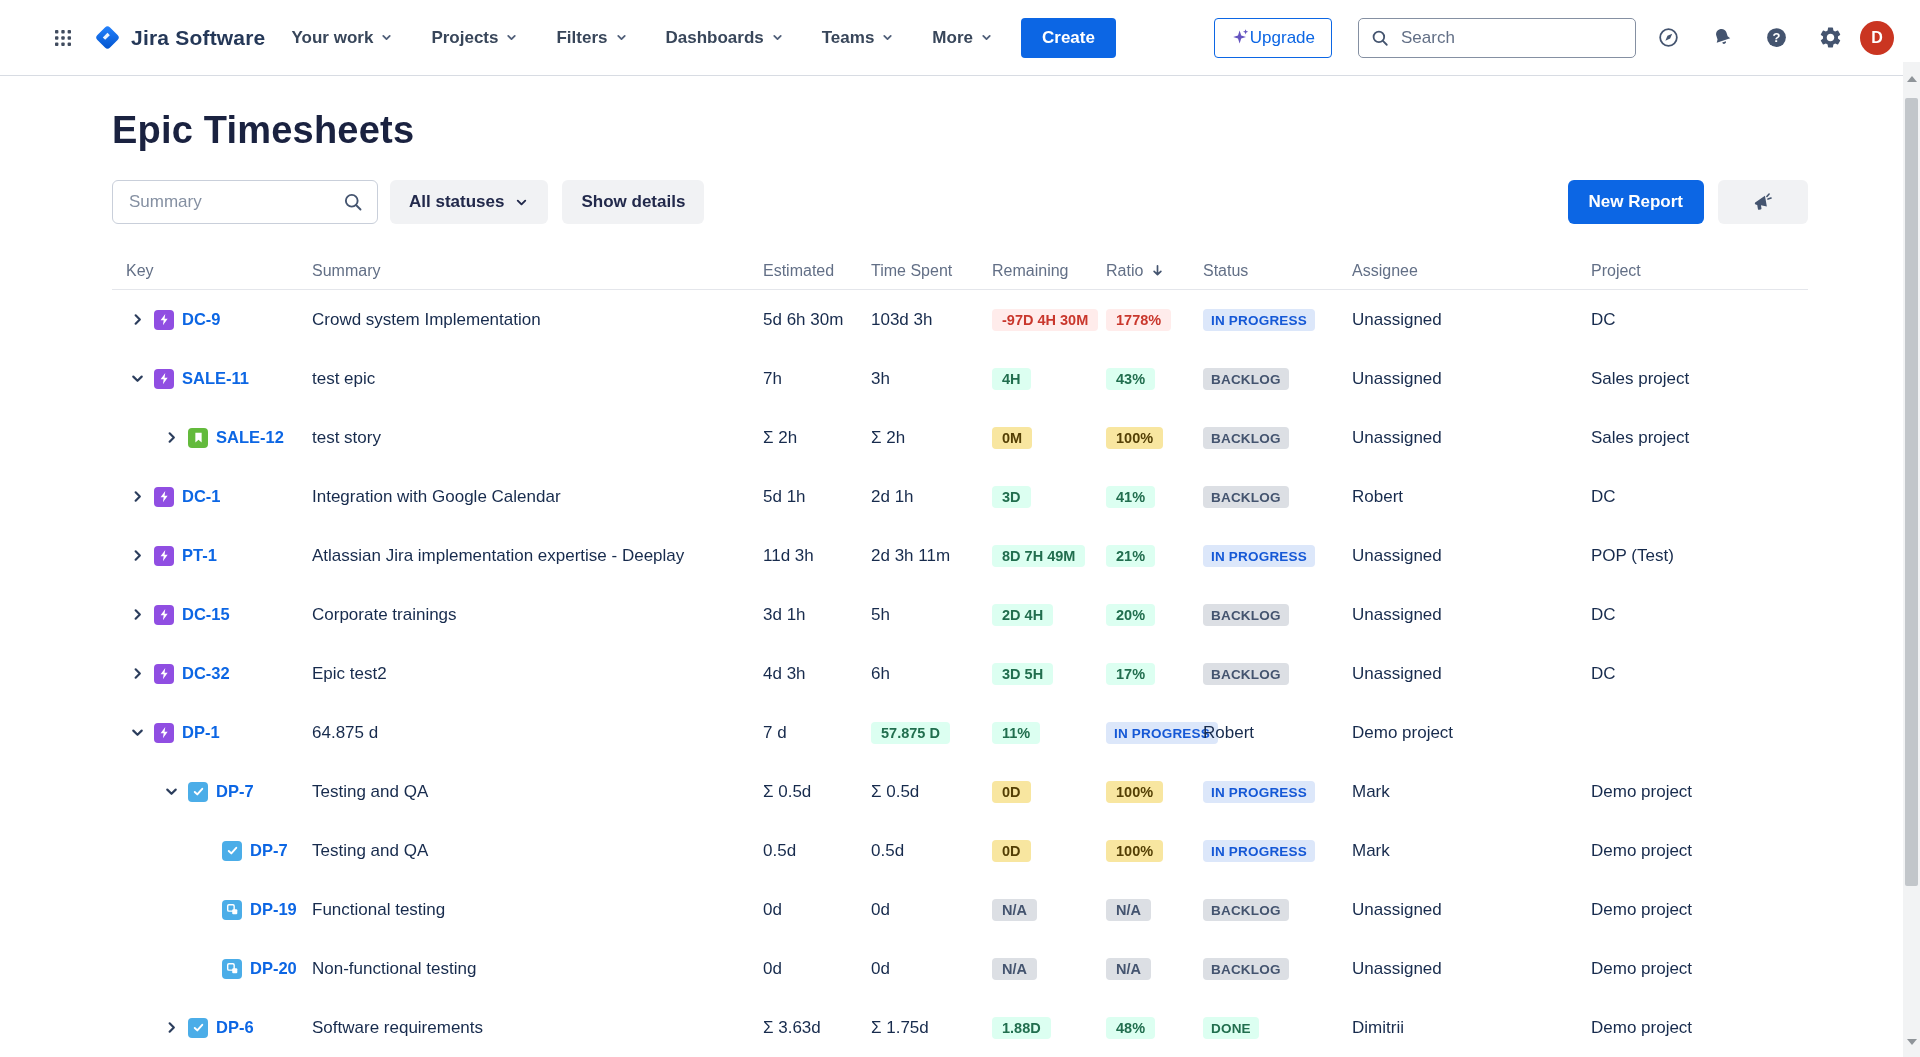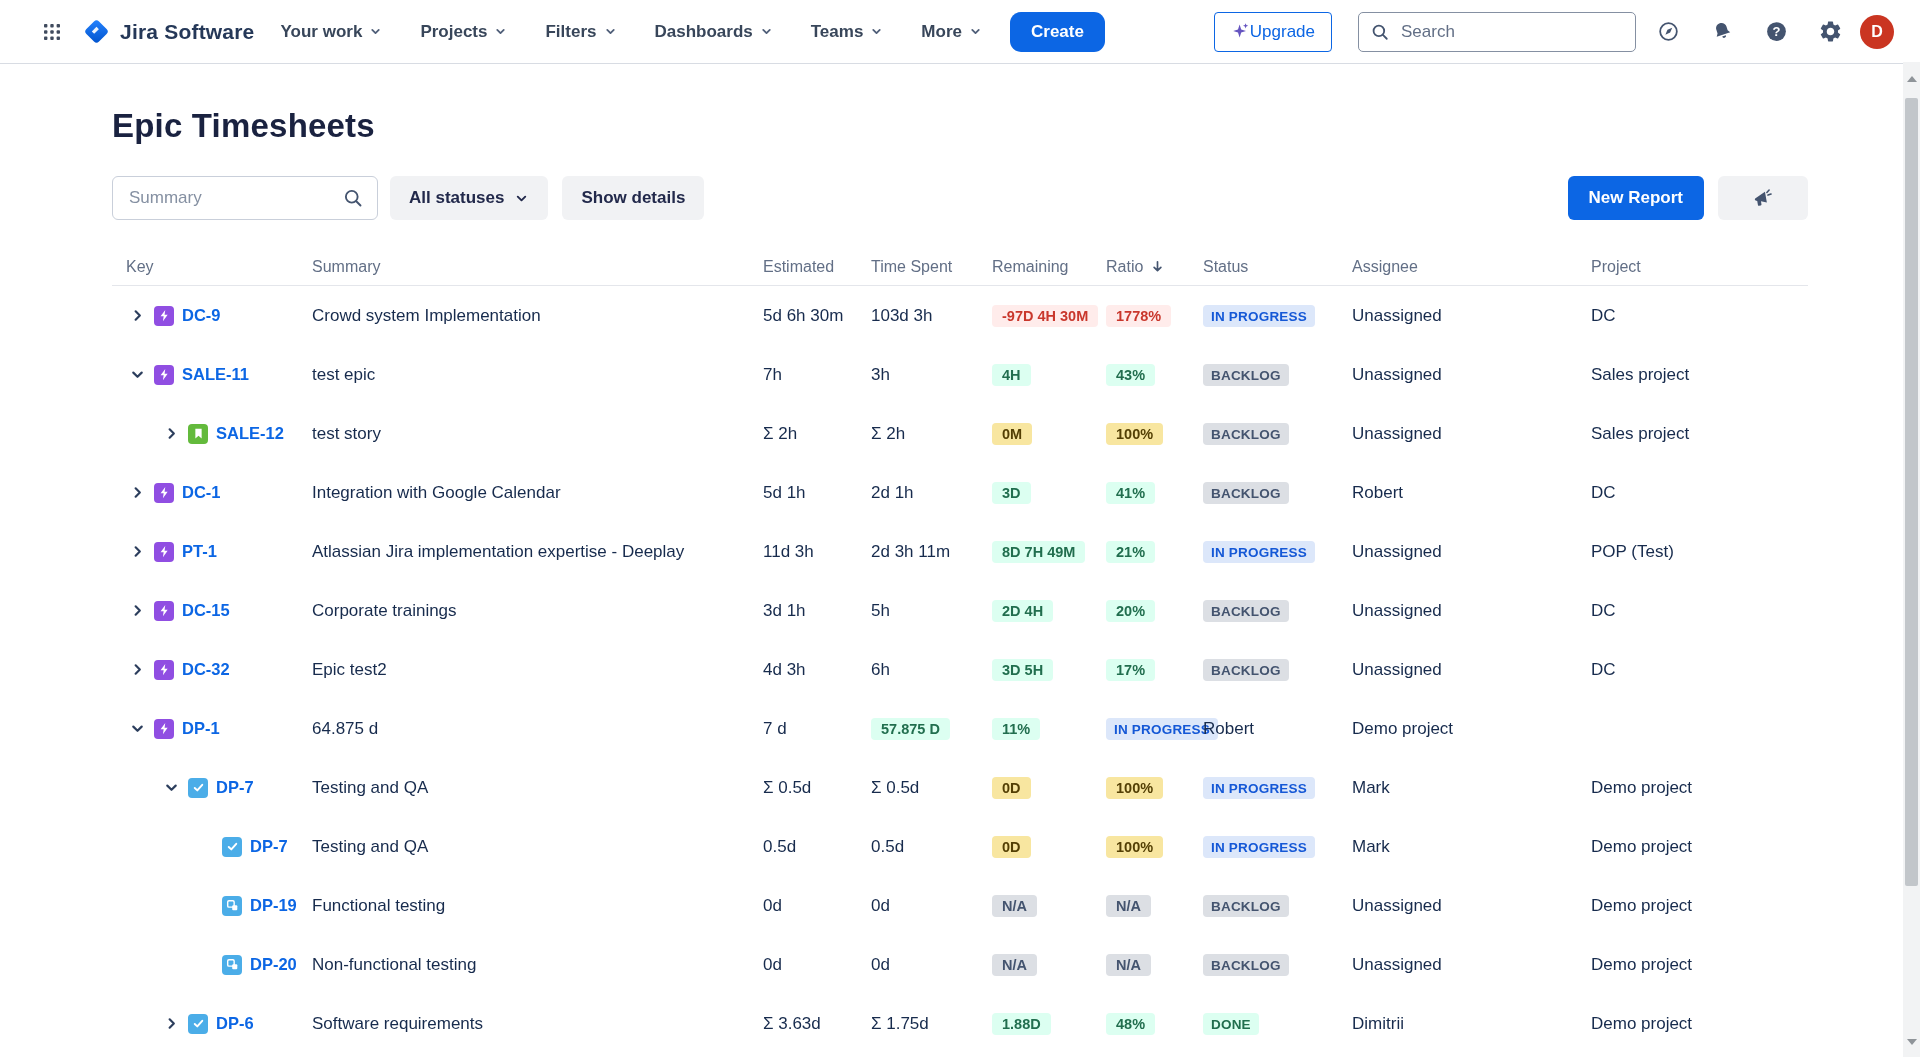--- a/index.html
+++ b/index.html
@@ -17,37 +17,37 @@
     --search-border:#8590A2; --scroll-track:#F2F3F4; --scroll-thumb:#C2C6CA;
   }
   *{box-sizing:border-box;}
   html,body{margin:0;padding:0;}
   body{
     width:1920px;height:1057px;overflow:hidden;position:relative;
     background:#fff;color:var(--text-primary);
     font-family:"Liberation Sans",sans-serif;
   }
   
-  .topnav{height:64px;display:flex;align-items:center;padding:0 26px 0 32px;border-bottom:1px solid var(--border);}
+  .topnav{height:76px;display:flex;align-items:center;padding:0 26px 0 43px;border-bottom:1px solid var(--border);}
   .icon-btn{width:40px;height:40px;display:flex;align-items:center;justify-content:center;border:none;background:transparent;border-radius:6px;cursor:pointer;padding:0;color:#44546F;}
   .logo{display:flex;align-items:center;gap:9px;margin-left:10px;cursor:pointer;}
   .logo-text{font-size:21px;font-weight:600;color:#253858;letter-spacing:.2px;white-space:nowrap;}
   .nav-items{display:flex;align-items:center;margin-left:26px;gap:38px;}
   .nav-item{display:flex;align-items:center;gap:7px;font-size:17px;font-weight:600;color:#38465A;cursor:pointer;white-space:nowrap;background:none;border:none;padding:0;font-family:inherit;}
-  .btn-primary{background:var(--accent);color:#fff;border:none;border-radius:11px;height:40px;padding:0 21px;font-size:17px;font-weight:600;font-family:inherit;cursor:pointer;margin-left:28px;}
+  .btn-primary{background:var(--accent);color:#fff;border:none;border-radius:4px;height:40px;padding:0 21px;font-size:17px;font-weight:600;font-family:inherit;cursor:pointer;margin-left:28px;}
   .nav-spacer{flex:1;}
   .btn-upgrade{display:flex;align-items:center;gap:0;height:40px;padding:0 16px;border:1px solid var(--accent);color:var(--accent);background:#fff;border-radius:4px;font-size:17px;font-weight:500;font-family:inherit;cursor:pointer;}
   .nav-search{display:flex;align-items:center;gap:10px;width:278px;height:40px;border:1px solid var(--search-border);border-radius:5px;padding:0 12px;margin-left:26px;background:#fff;}
   .nav-search input{border:none;outline:none;flex:1;font-size:17px;font-family:inherit;color:var(--text-primary);min-width:0;}
   .nav-search input::placeholder{color:#626F86;}
   .nav-icons{display:flex;align-items:center;gap:14px;margin-left:12px;}
   .avatar{width:34px;height:34px;border-radius:50%;background:var(--avatar-bg);color:#fff;display:flex;align-items:center;justify-content:center;font-size:16px;font-weight:700;margin-left:10px;cursor:pointer;}
   
   .content{width:1696px;margin-left:112px;}
-  .page-title{margin:40px 0 0;font-size:33px;line-height:44px;font-weight:700;color:#1A2240;letter-spacing:.2px;}
+  .page-title{margin:32px 0 0;font-size:38px;line-height:44px;font-weight:700;color:#1A2240;letter-spacing:.2px;}
   .filter-row{margin-top:28px;display:flex;align-items:center;}
   .summary-box{display:flex;align-items:center;width:266px;height:44px;border:1px solid #C9CFDA;border-radius:6px;padding:0 14px;background:#fff;}
   .summary-box input{border:none;outline:none;flex:1;font-size:17px;font-family:inherit;color:var(--text-primary);min-width:0;}
   .summary-box input::placeholder{color:#8590A2;}
   .btn-subtle{display:flex;align-items:center;gap:10px;height:44px;padding:0 19px;background:var(--button-subtle-bg);border:none;border-radius:6px;font-size:17px;font-weight:600;color:#22294B;font-family:inherit;cursor:pointer;}
   .ml12{margin-left:12px;} .ml14{margin-left:14px;}
   .filter-right{margin-left:auto;display:flex;align-items:center;gap:14px;}
   .btn-new-report{height:44px;padding:0 21px;background:var(--accent);color:#fff;border:none;border-radius:6px;font-size:17px;font-weight:700;font-family:inherit;cursor:pointer;}
   .btn-megaphone{width:90px;height:44px;background:var(--button-subtle-bg);border:none;border-radius:6px;display:flex;align-items:center;justify-content:center;cursor:pointer;color:#44546F;}
   

